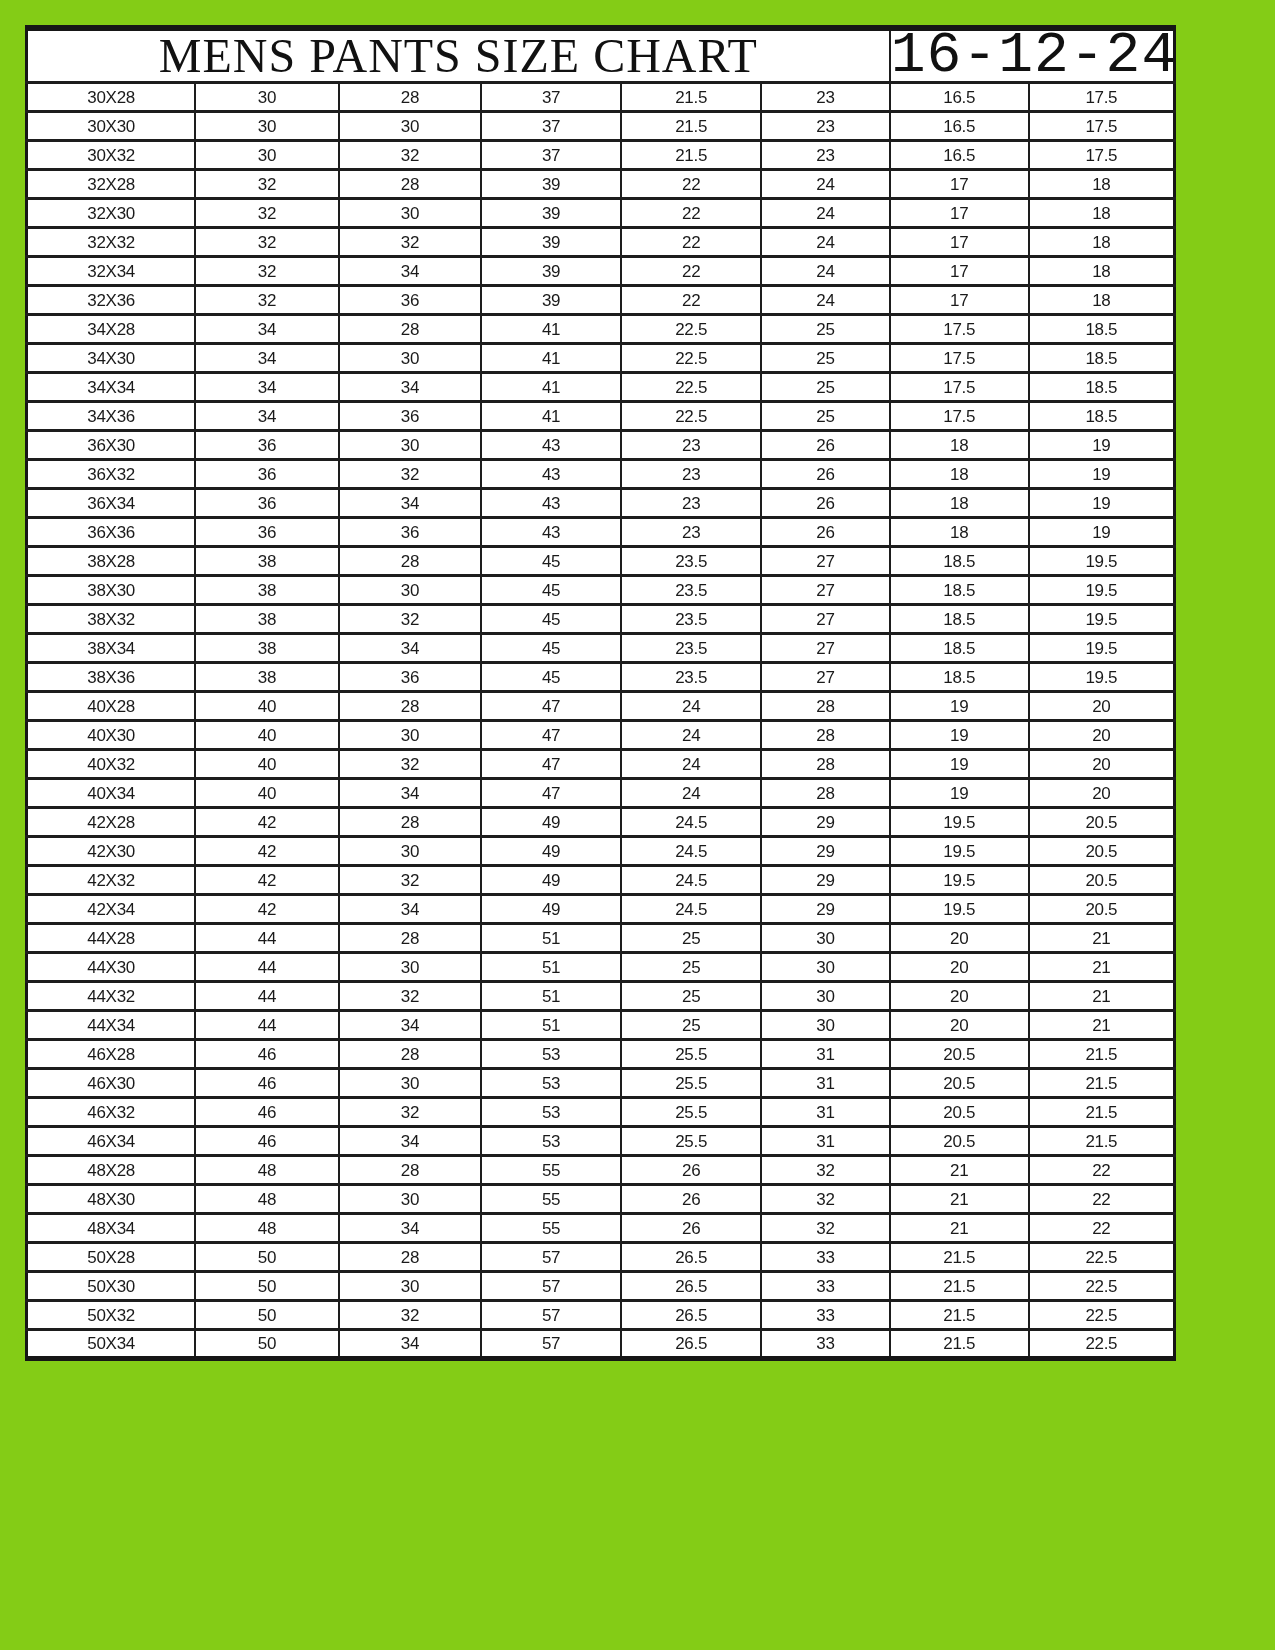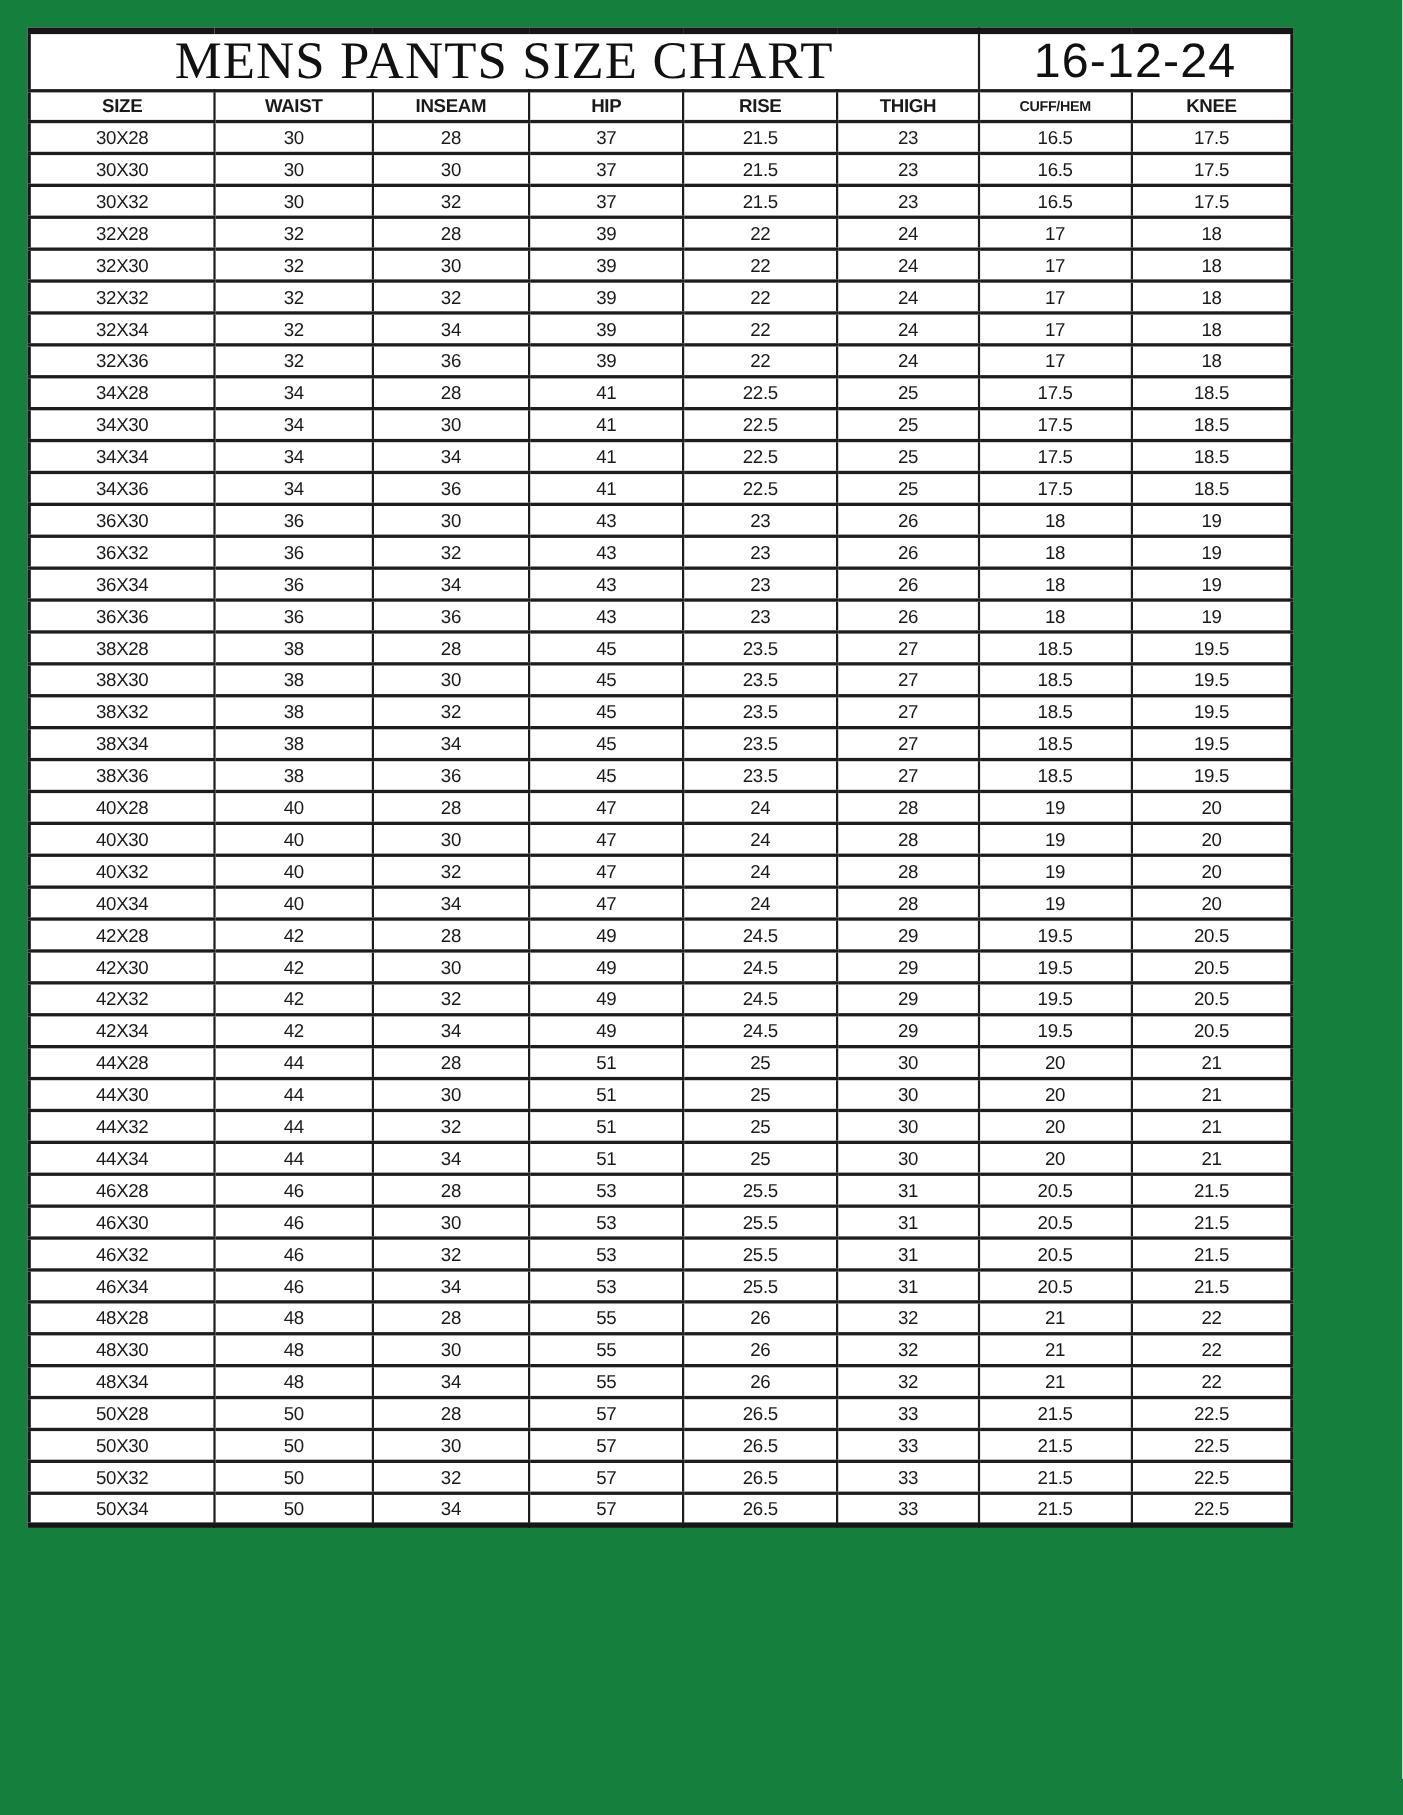--- a/index.html
+++ b/index.html
@@ -6,21 +6,21 @@
   html, body {
     background: #ffffff;
     width: 1275px;
     height: 1650px;
     font-family: "Liberation Sans", sans-serif;
     color: #1a1a1a;
   }
   .page {
     width: 1275px;
     height: 1650px;
-    background: #15803d;
+    background: #84cc16;
     padding: 25px 0 0 25px;
   }
   table.size-chart {
     width: 1151px;
     border-collapse: collapse;
     table-layout: fixed;
     border-top: 6px solid #161616;
     border-bottom: 5px solid #161616;
     border-left: 3px solid #161616;
     border-right: 3px solid #161616;
@@ -49,23 +49,23 @@
     height: 52px;
     font-family: "Liberation Serif", serif;
     font-weight: normal;
     font-size: 48px;
     line-height: 50px;
     letter-spacing: 1px;
     color: #111111;
   }
   .date-cell {
     height: 52px;
-    font-family: Liberation Sans, sans-serif;
+    font-family: Liberation Mono, monospace;
     font-weight: normal;
-    font-size: 44px;
+    font-size: 58px;
     line-height: 50px;
     letter-spacing: 1px;
     color: #111111;
   }
   thead th.col-head {
     height: 28px;
     font-size: 17px;
     font-weight: bold;
     letter-spacing: -0.3px;
     line-height: 1;
@@ -97,30 +97,20 @@
       <col class="c-rise">
         <col class="c-thigh">
         <col class="c-cuff">
         <col class="c-knee">
     </colgroup>
     <thead>
       <tr>
         <th class="title-cell" colspan="6">MENS PANTS SIZE CHART</th>
         <th class="date-cell" colspan="2">16-12-24</th>
       </tr>
-      <tr>
-          <th class="col-head">SIZE</th>
-          <th class="col-head">WAIST</th>
-          <th class="col-head">INSEAM</th>
-          <th class="col-head">HIP</th>
-          <th class="col-head">RISE</th>
-          <th class="col-head">THIGH</th>
-          <th class="col-head small-head">CUFF/HEM</th>
-          <th class="col-head">KNEE</th>
-        </tr>
     </thead>
     <tbody>
         <tr>
           <td>30X28</td>
           <td>30</td>
           <td>28</td>
           <td>37</td>
           <td>21.5</td>
           <td>23</td>
           <td>16.5</td>

